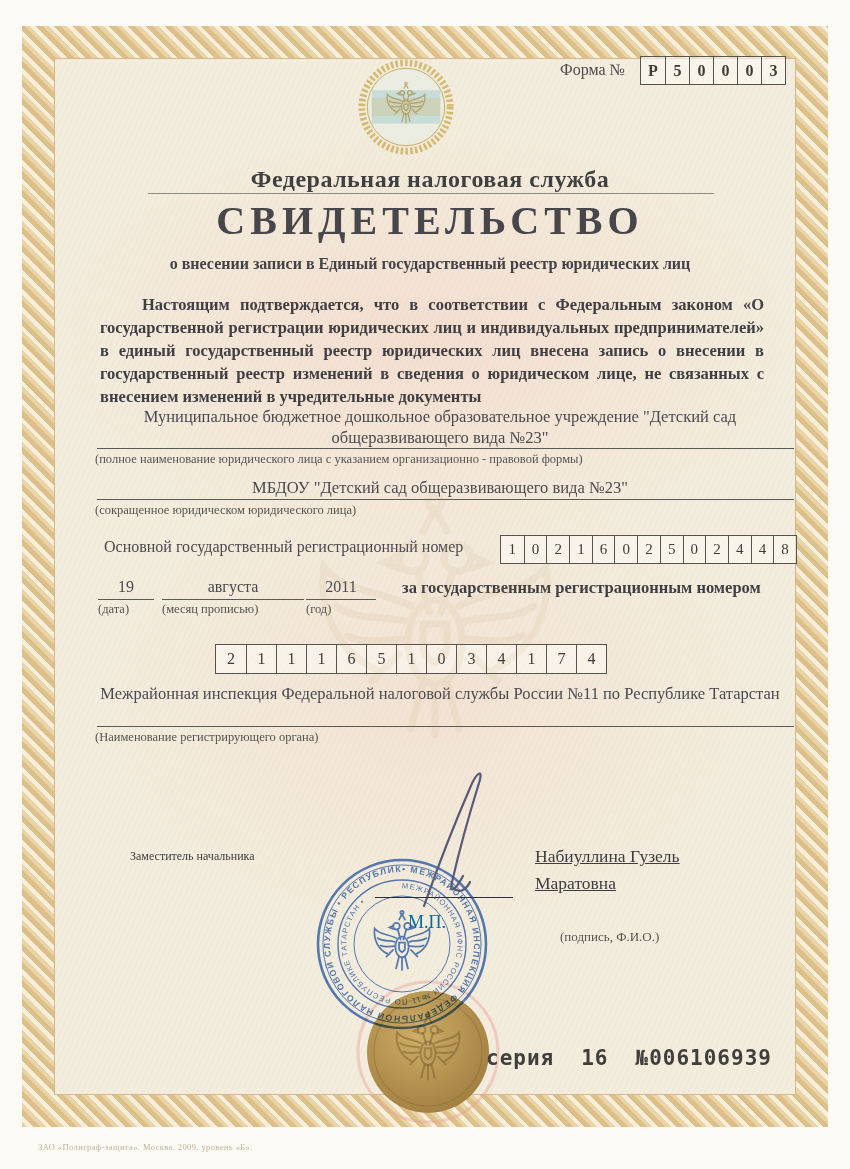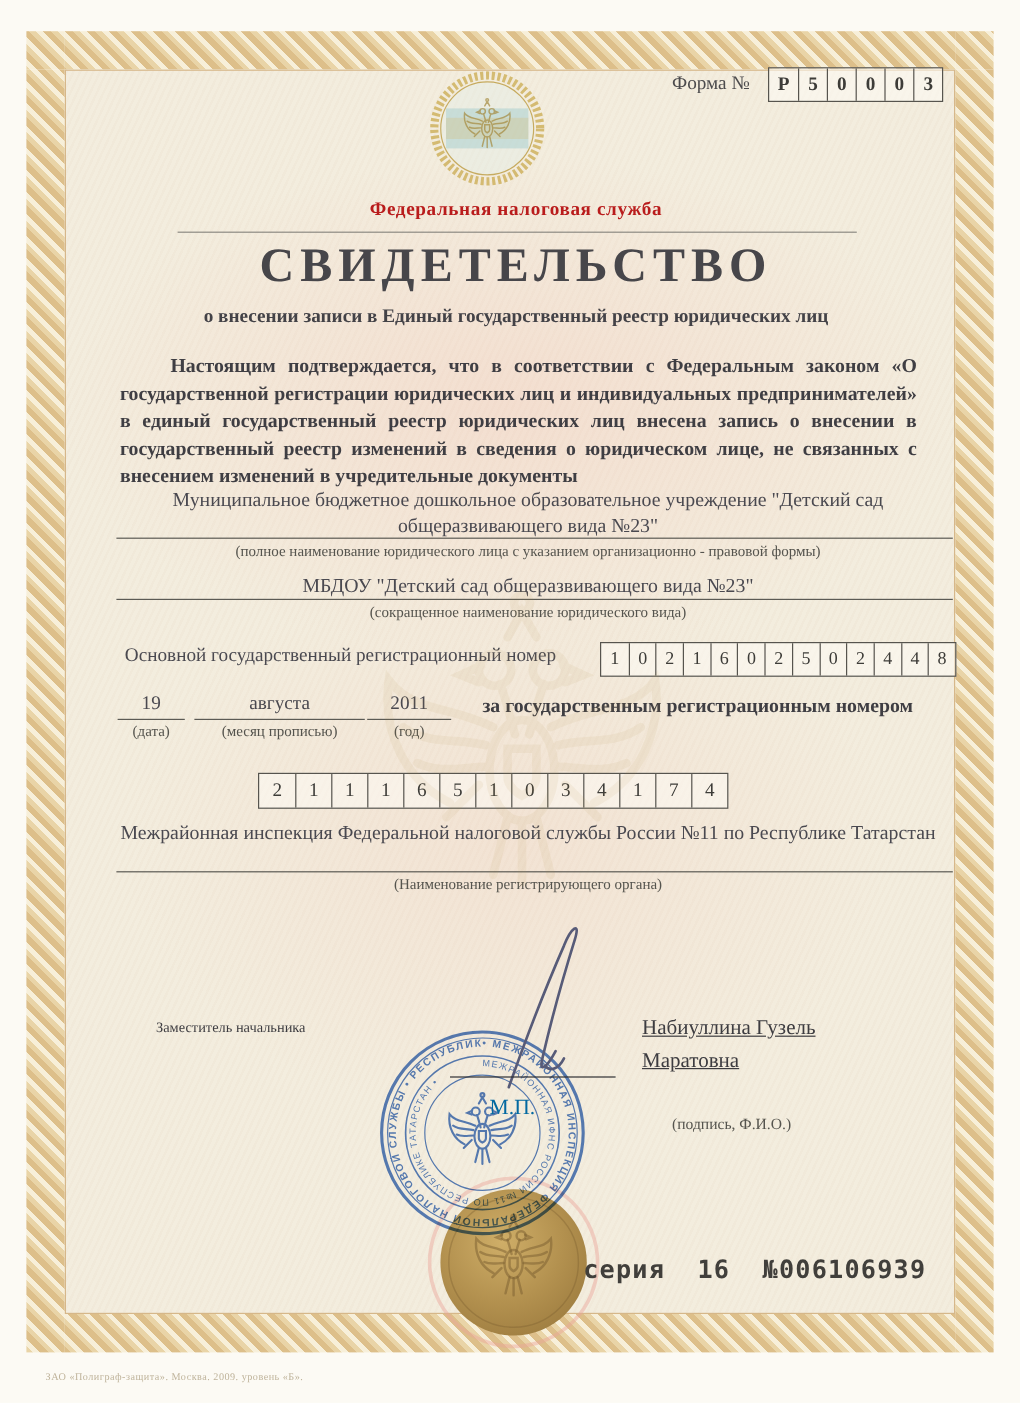--- a/index.html
+++ b/index.html
@@ -37,31 +37,31 @@
   .cellrow { position:absolute; display:flex; border:1.6px solid #56544e; background:rgba(253,251,245,0.55); }
   .cellrow .cell { display:flex; align-items:center; justify-content:center; border-left:1px solid #56544e; color:#3d3c38; }
   .cellrow .cell:first-child { border-left:none; }
   .form-cells { left:640px; top:56px; }
   .form-cells .cell { width:24px; height:27px; font-weight:bold; font-size:16px; }
   .ogrn-cells { left:500px; top:535px; }
   .ogrn-cells .cell { width:22.7px; height:27px; font-size:15px; }
   .grn-cells { left:215px; top:644px; }
   .grn-cells .cell { width:30px; height:28px; font-size:16px; }
 
-  .agency { left:90px; top:166px; width:680px; font-size:16px; font-weight:bold; letter-spacing:0.5px; color:#b91c1c; }
+  .agency { left:90px; top:166px; width:680px; font-size:24px; font-weight:bold; letter-spacing:0.5px; color:#404040; }
   .agency-line { left:148px; top:193px; width:566px; border-top:1px solid #8d8b83; }
   .doc-title { left:90px; top:197px; width:680px; font-size:40px; font-weight:bold; letter-spacing:5px; color:#47464a; }
   .doc-subtitle { left:90px; top:255px; width:680px; font-size:16px; font-weight:bold; color:#434247; }
 
   .main-paragraph { left:100px; top:293px; width:664px; font-size:16.5px; font-weight:bold; line-height:23px;
     text-align:justify; text-indent:42px; color:#3f3e43; }
 
   .org-full { left:95px; top:406px; width:690px; font-size:16.5px; color:#4a4950; line-height:21px; }
   .uline { position:absolute; border-top:1.4px solid #5b5a54; }
-  .caption { position:absolute; font-size:12.5px; color:#55544e; text-align:center; }
+  .caption { position:absolute; font-size:12.5px; color:#55544e; text-align:left; }
   .org-short { left:95px; top:478px; width:690px; font-size:16.5px; color:#4a4950; }
 
   .ogrn-label { left:104px; top:538px; font-size:16px; color:#4a4950; }
 
   .fld-val { position:absolute; font-size:16px; color:#4a4950; text-align:center; }
   .grn-label { left:402px; top:578px; width:382px; font-size:16.5px; font-weight:bold; color:#3f3e43; }
 
   .authority { left:95px; top:683px; width:690px; font-size:16.5px; color:#4a4950; line-height:21px; }
 
   .position-label { left:105px; top:795px; width:255px; font-size:17.5px; color:#3d3c40; line-height:26px; }
@@ -148,21 +148,21 @@
   <div class="abs ctr doc-subtitle">о внесении записи в Единый государственный реестр юридических лиц</div>
 
   <div class="abs main-paragraph">Настоящим подтверждается, что в соответствии с Федеральным законом «О государственной регистрации юридических лиц и индивидуальных предпринимателей» в единый государственный реестр юридических лиц внесена запись о внесении в государственный реестр изменений в сведения о юридическом лице, не связанных с внесением изменений в учредительные документы</div>
 
   <div class="abs ctr org-full">Муниципальное бюджетное дошкольное образовательное учреждение "Детский сад общеразвивающего вида №23"</div>
   <div class="uline" style="left:97px; top:448px; width:697px;"></div>
   <div class="caption" style="left:95px; top:452px; width:690px;">(полное наименование юридического лица с указанием организационно - правовой формы)</div>
 
   <div class="abs ctr org-short">МБДОУ "Детский сад общеразвивающего вида №23"</div>
   <div class="uline" style="left:97px; top:499px; width:697px;"></div>
-  <div class="caption" style="left:95px; top:503px; width:690px;">(сокращенное наименование юридического вида)</div>
+  <div class="caption" style="left:95px; top:503px; width:690px;">(сокращенное юридическом юридического лица)</div>
 
   <div class="abs ogrn-label">Основной государственный регистрационный номер</div>
   <div class="cellrow ogrn-cells">
       <span class="cell">1</span>
       <span class="cell">0</span>
       <span class="cell">2</span>
       <span class="cell">1</span>
       <span class="cell">6</span>
       <span class="cell">0</span>
       <span class="cell">2</span>

